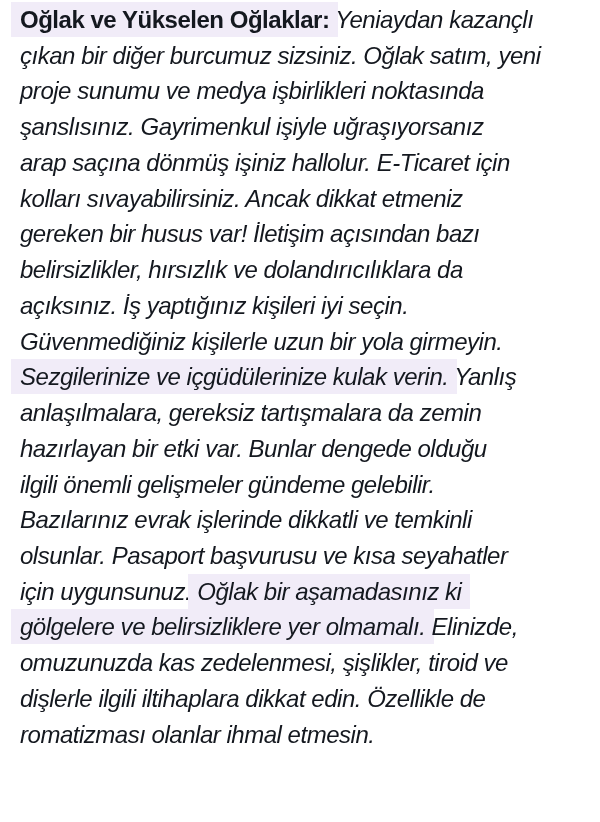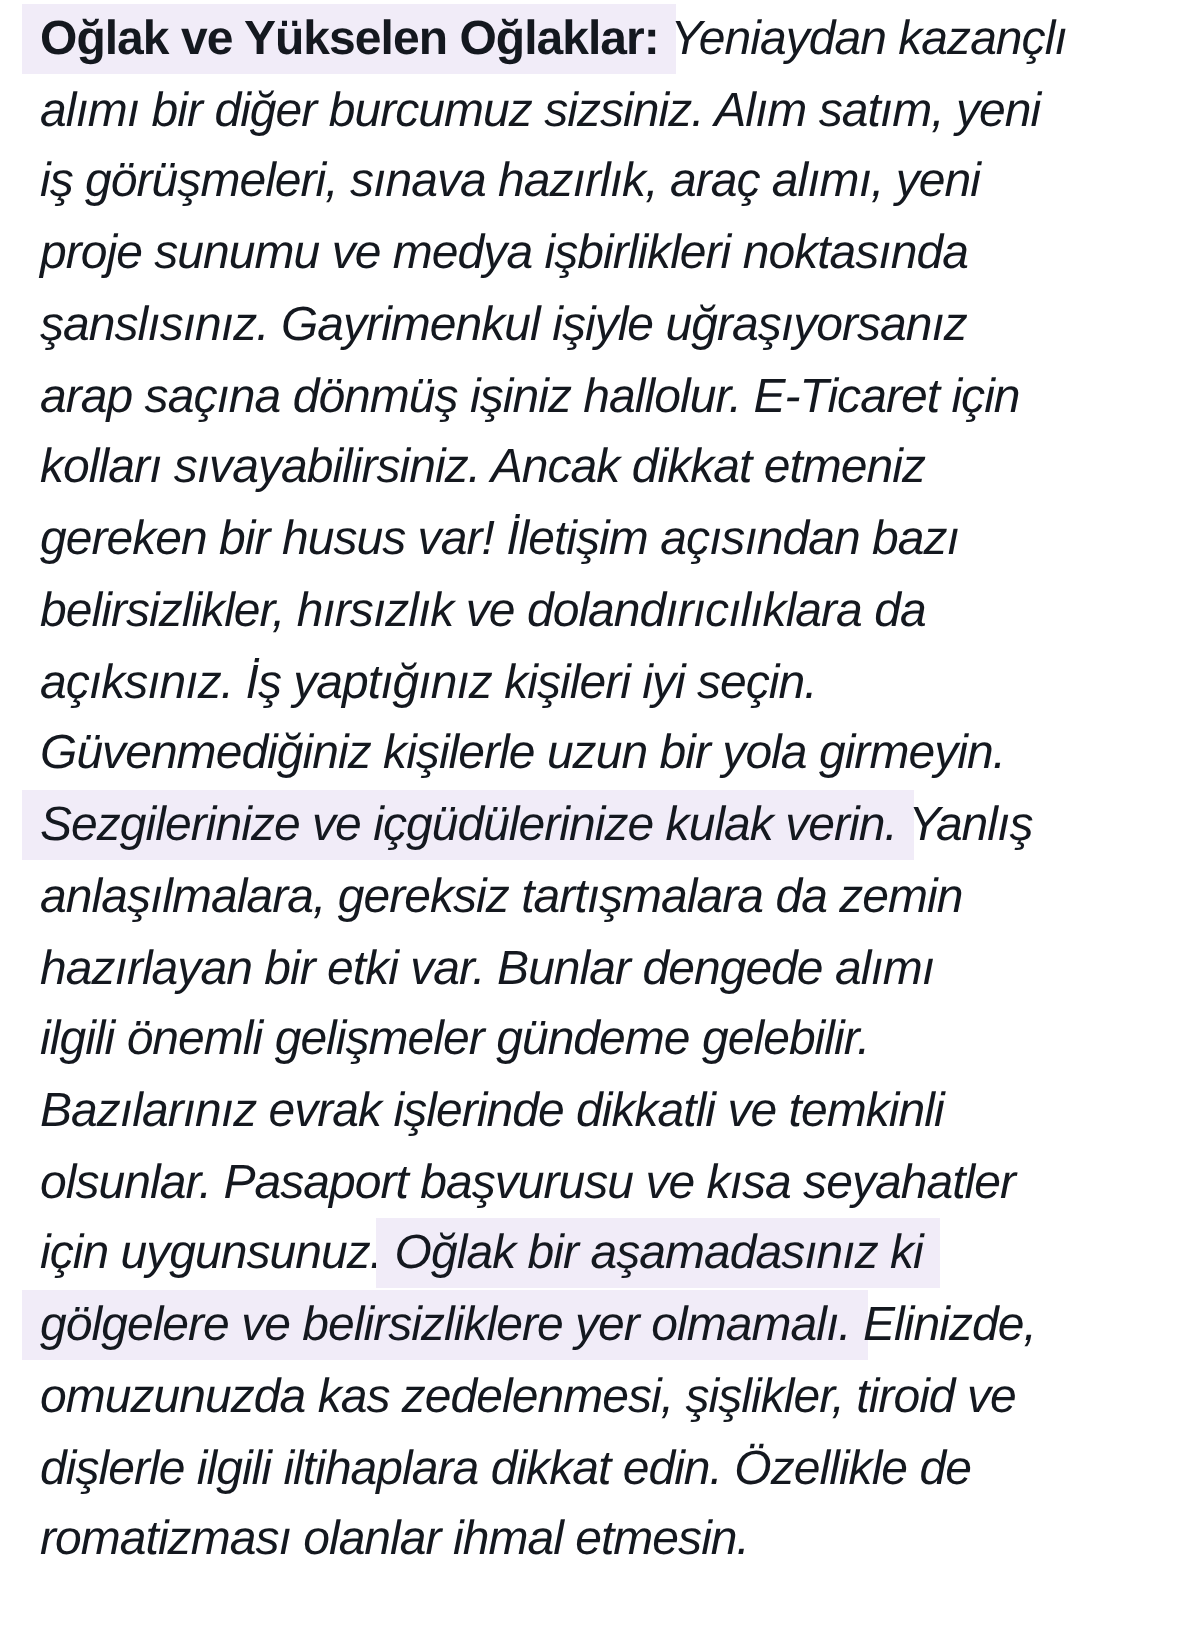--- a/index.html
+++ b/index.html
@@ -39,33 +39,32 @@
     margin:-4px -9px;
     text-align:center;
   }
 </style>
 </head>
 <body>
 
 <div class="page">
   <div id="paragraph">
       <div class="line"><span class="seg bold hl">Oğlak ve Yükselen Oğlaklar:</span><span class="seg italic"> Yeniaydan kazançlı</span></div>
-      <div class="line"><span class="seg italic">alımı bir diğer burcumuz sizsiniz. Alım satım, yeni</span></div>
-      <div class="line"><span class="seg italic">iş görüşmeleri, sınava hazırlık, araç alımı, yeni</span></div>
+      <div class="line"><span class="seg italic">çıkan bir diğer burcumuz sizsiniz. Oğlak satım, yeni</span></div>
       <div class="line"><span class="seg italic">proje sunumu ve medya işbirlikleri noktasında</span></div>
       <div class="line"><span class="seg italic">şanslısınız. Gayrimenkul işiyle uğraşıyorsanız</span></div>
       <div class="line"><span class="seg italic">arap saçına dönmüş işiniz hallolur. E-Ticaret için</span></div>
       <div class="line"><span class="seg italic">kolları sıvayabilirsiniz. Ancak dikkat etmeniz</span></div>
       <div class="line"><span class="seg italic">gereken bir husus var! İletişim açısından bazı</span></div>
       <div class="line"><span class="seg italic">belirsizlikler, hırsızlık ve dolandırıcılıklara da</span></div>
       <div class="line"><span class="seg italic">açıksınız. İş yaptığınız kişileri iyi seçin.</span></div>
       <div class="line"><span class="seg italic">Güvenmediğiniz kişilerle uzun bir yola girmeyin.</span></div>
       <div class="line"><span class="seg italic hl">Sezgilerinize ve içgüdülerinize kulak verin.</span><span class="seg italic"> Yanlış</span></div>
       <div class="line"><span class="seg italic">anlaşılmalara, gereksiz tartışmalara da zemin</span></div>
-      <div class="line"><span class="seg italic">hazırlayan bir etki var. Bunlar dengede alımı</span></div>
+      <div class="line"><span class="seg italic">hazırlayan bir etki var. Bunlar dengede olduğu</span></div>
       <div class="line"><span class="seg italic">ilgili önemli gelişmeler gündeme gelebilir.</span></div>
       <div class="line"><span class="seg italic">Bazılarınız evrak işlerinde dikkatli ve temkinli</span></div>
       <div class="line"><span class="seg italic">olsunlar. Pasaport başvurusu ve kısa seyahatler</span></div>
       <div class="line"><span class="seg italic">için uygunsunuz. </span><span class="seg italic hl">Oğlak bir aşamadasınız ki</span></div>
       <div class="line"><span class="seg italic hl">gölgelere ve belirsizliklere yer olmamalı.</span><span class="seg italic"> Elinizde,</span></div>
       <div class="line"><span class="seg italic">omuzunuzda kas zedelenmesi, şişlikler, tiroid ve</span></div>
       <div class="line"><span class="seg italic">dişlerle ilgili iltihaplara dikkat edin. Özellikle de</span></div>
       <div class="line"><span class="seg italic">romatizması olanlar ihmal etmesin.</span></div>
     </div>
 </div>

